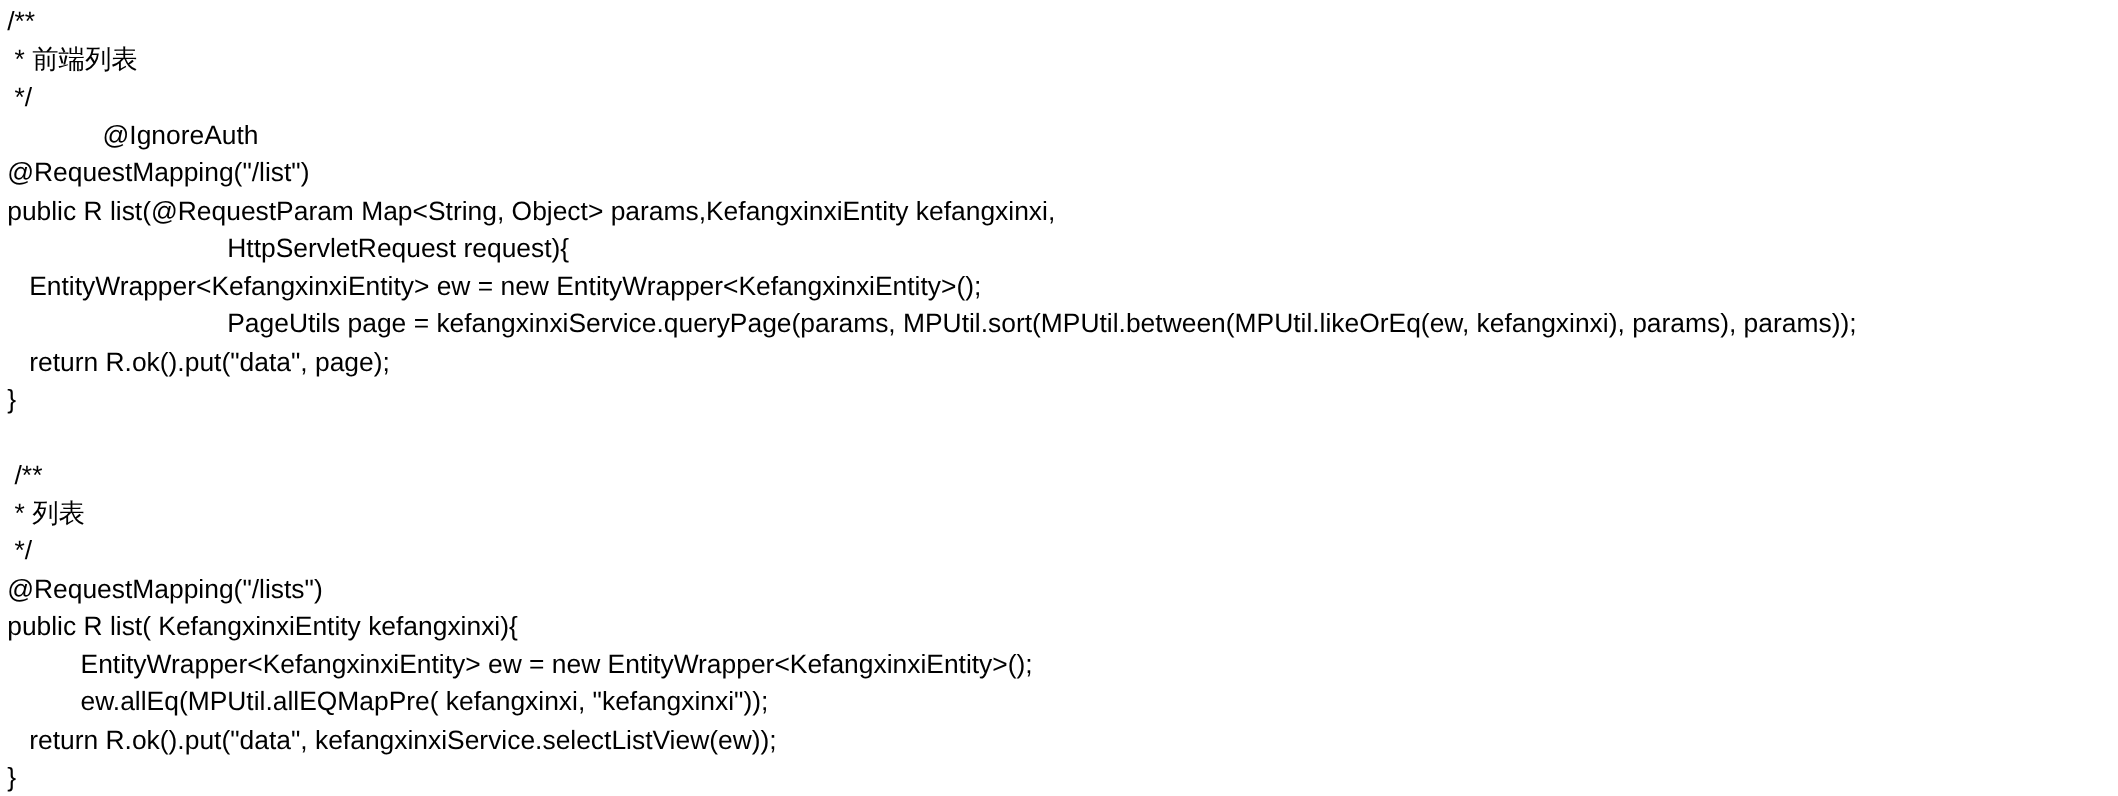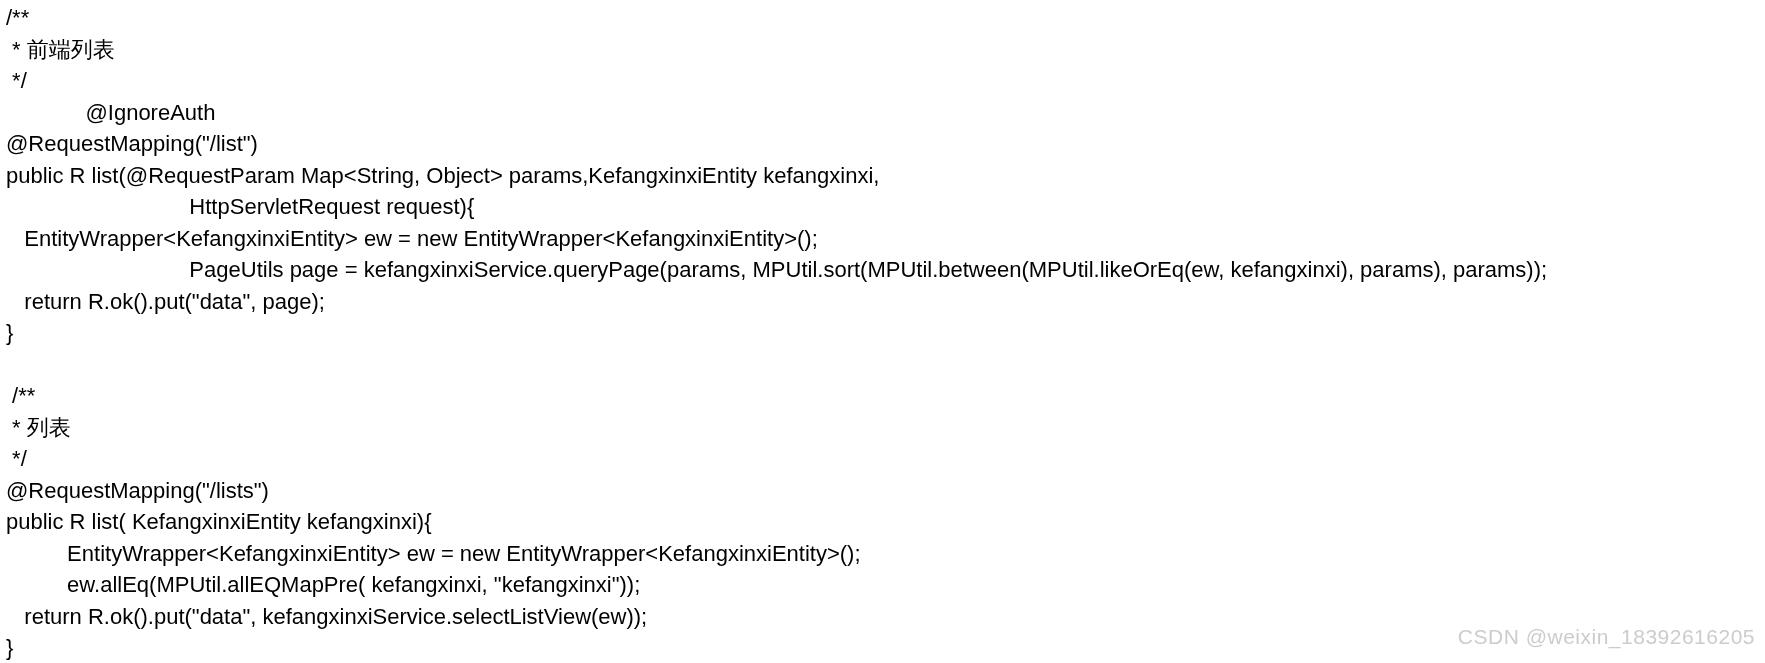--- a/index.html
+++ b/index.html
@@ -39,14 +39,13 @@
     letter-spacing: 0.5px;
     font-family: "Liberation Sans", "DejaVu Sans", sans-serif;
     text-shadow: 1px 1px 0 rgba(255,255,255,0.9);
   }
 </style>
 </head>
 <body>
 
 <div class="page" style="background: rgb(255, 255, 255);">
   <pre class="code-block" id="code-block" style="color: rgb(0, 0, 0);"><div class="code-line">/**</div><div class="code-line"> * 前端列表</div><div class="code-line"> */</div><div class="code-line">             @IgnoreAuth</div><div class="code-line">@RequestMapping("/list")</div><div class="code-line">public R list(@RequestParam Map&lt;String, Object&gt; params,KefangxinxiEntity kefangxinxi,</div><div class="code-line">                              HttpServletRequest request){</div><div class="code-line">   EntityWrapper&lt;KefangxinxiEntity&gt; ew = new EntityWrapper&lt;KefangxinxiEntity&gt;();</div><div class="code-line">                              PageUtils page = kefangxinxiService.queryPage(params, MPUtil.sort(MPUtil.between(MPUtil.likeOrEq(ew, kefangxinxi), params), params));</div><div class="code-line">   return R.ok().put("data", page);</div><div class="code-line">}</div><div class="code-line"> </div><div class="code-line"> /**</div><div class="code-line"> * 列表</div><div class="code-line"> */</div><div class="code-line">@RequestMapping("/lists")</div><div class="code-line">public R list( KefangxinxiEntity kefangxinxi){</div><div class="code-line">          EntityWrapper&lt;KefangxinxiEntity&gt; ew = new EntityWrapper&lt;KefangxinxiEntity&gt;();</div><div class="code-line">          ew.allEq(MPUtil.allEQMapPre( kefangxinxi, "kefangxinxi"));</div><div class="code-line">   return R.ok().put("data", kefangxinxiService.selectListView(ew));</div><div class="code-line">}</div></pre>
-  <div class="watermark" style="color: rgb(204, 204, 204);">CSDN @weixin_18392616205</div>
 </div>
 
 </body></html>

